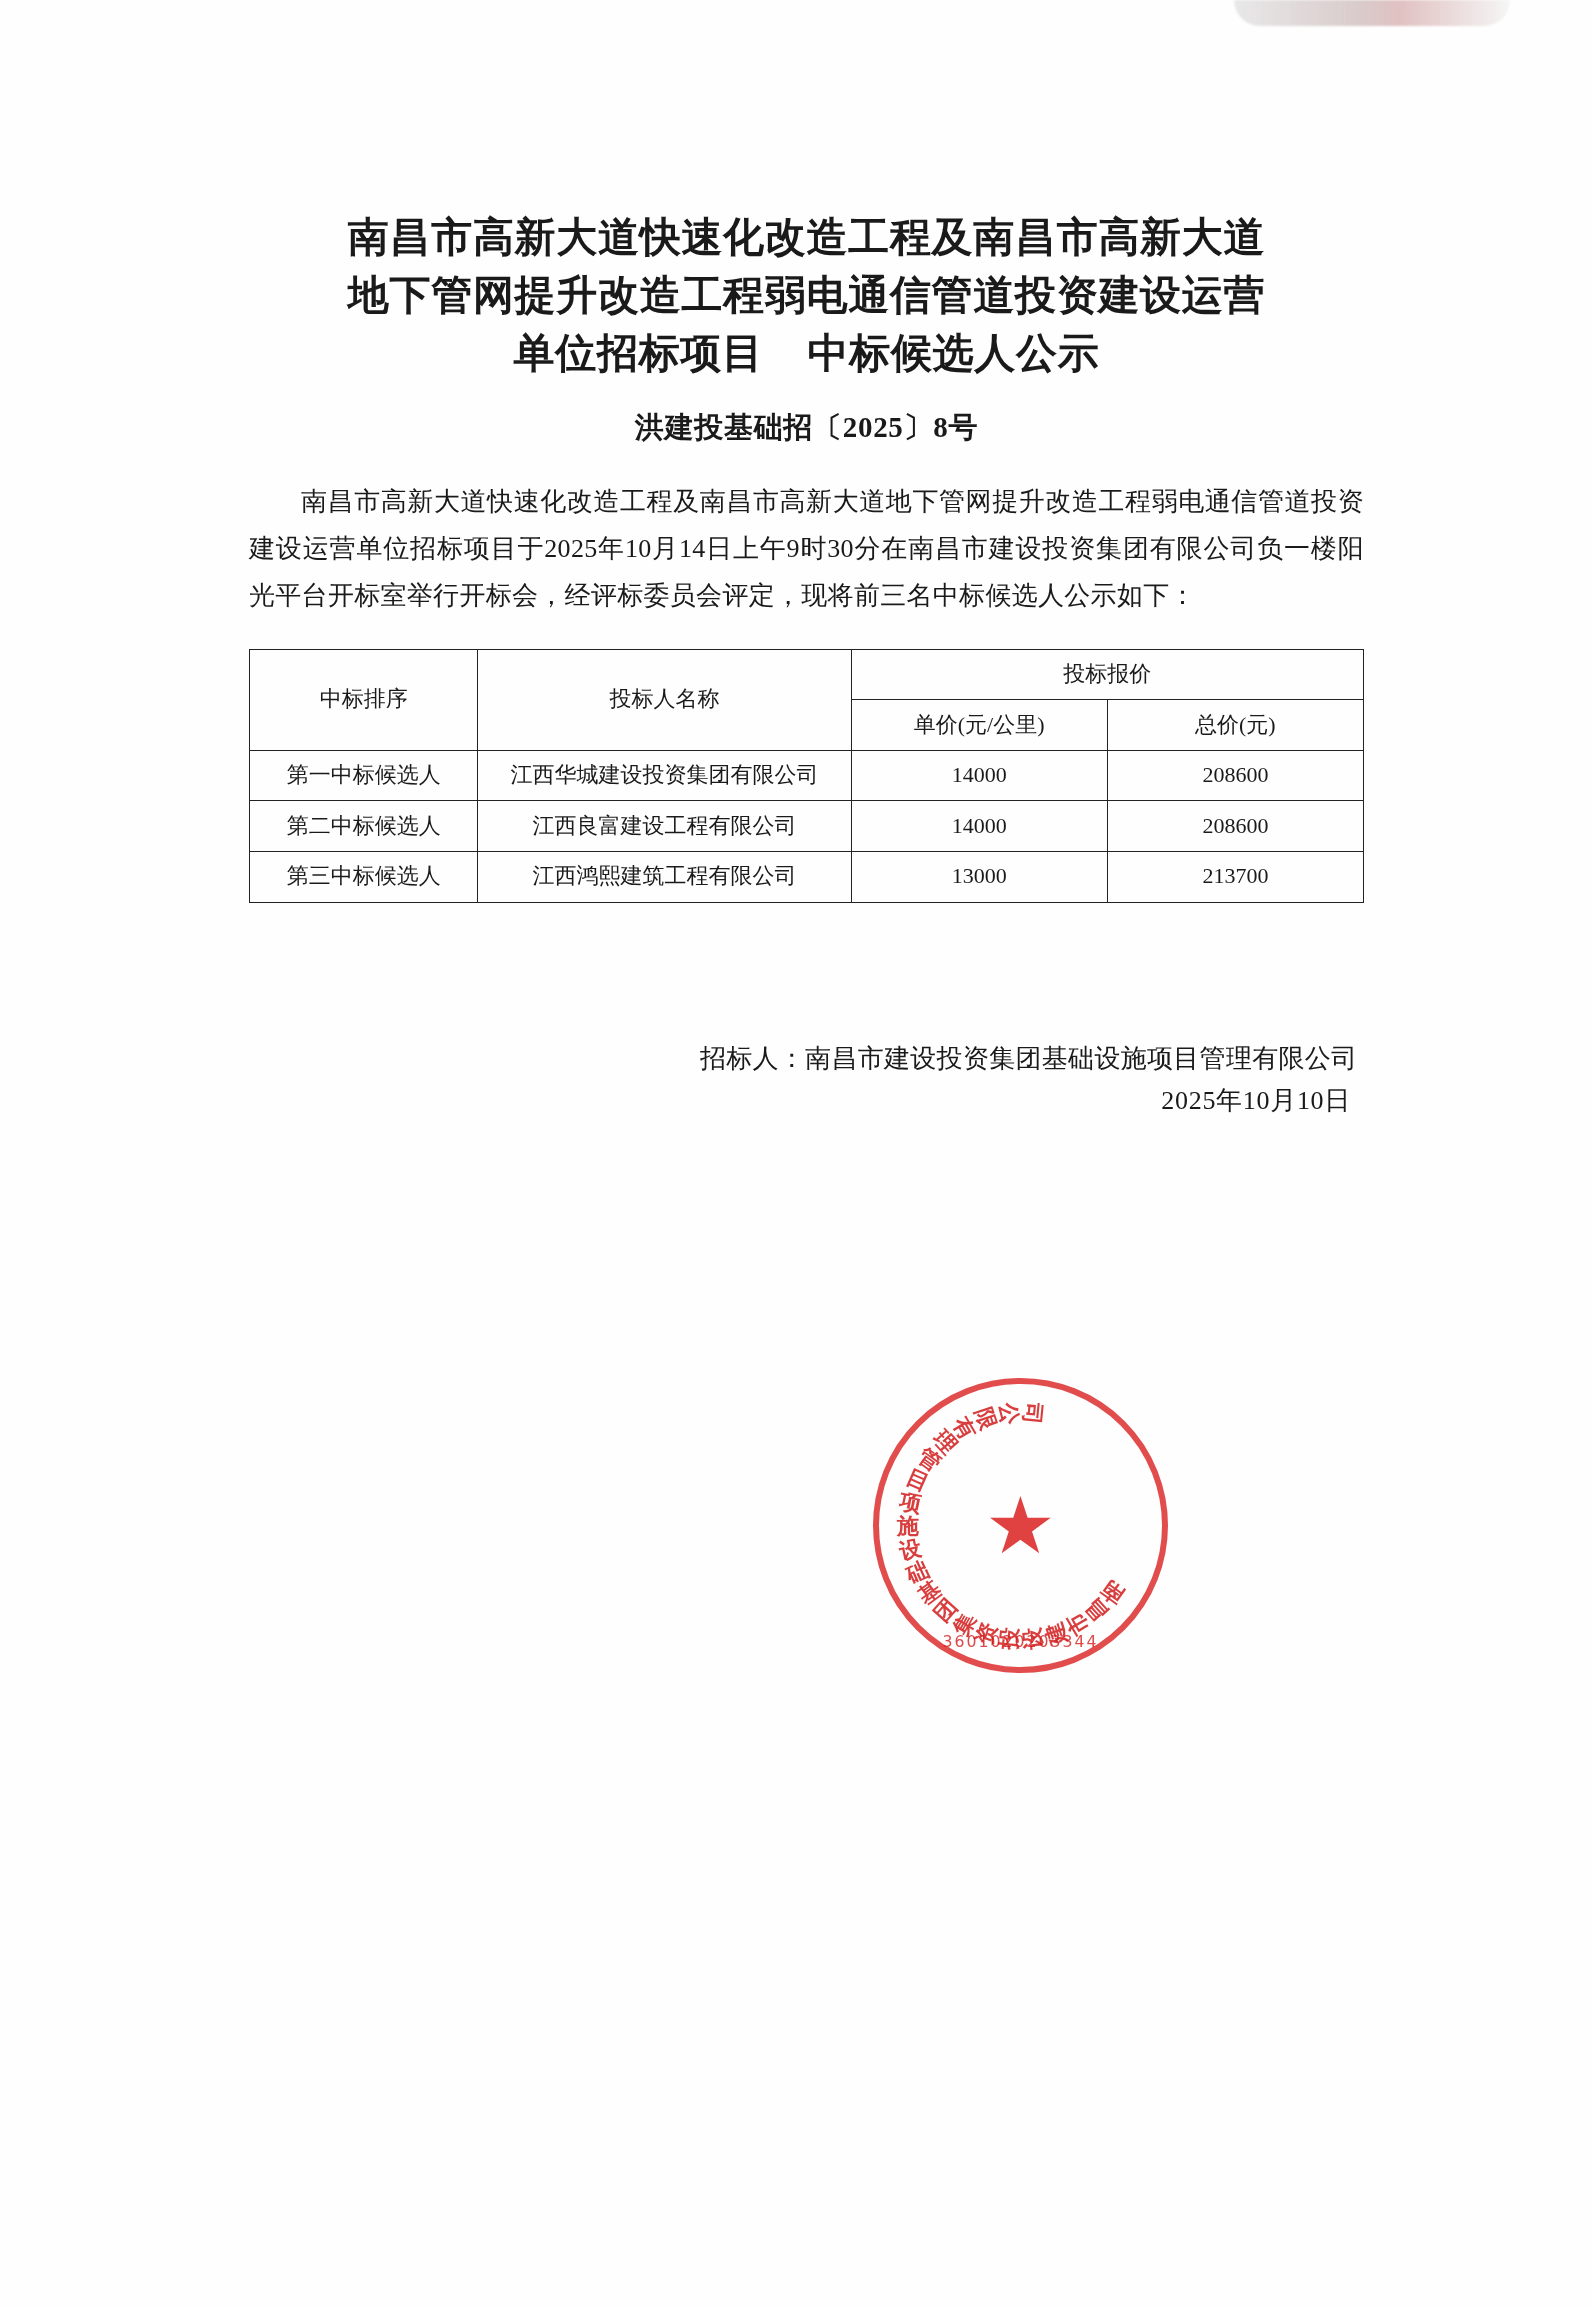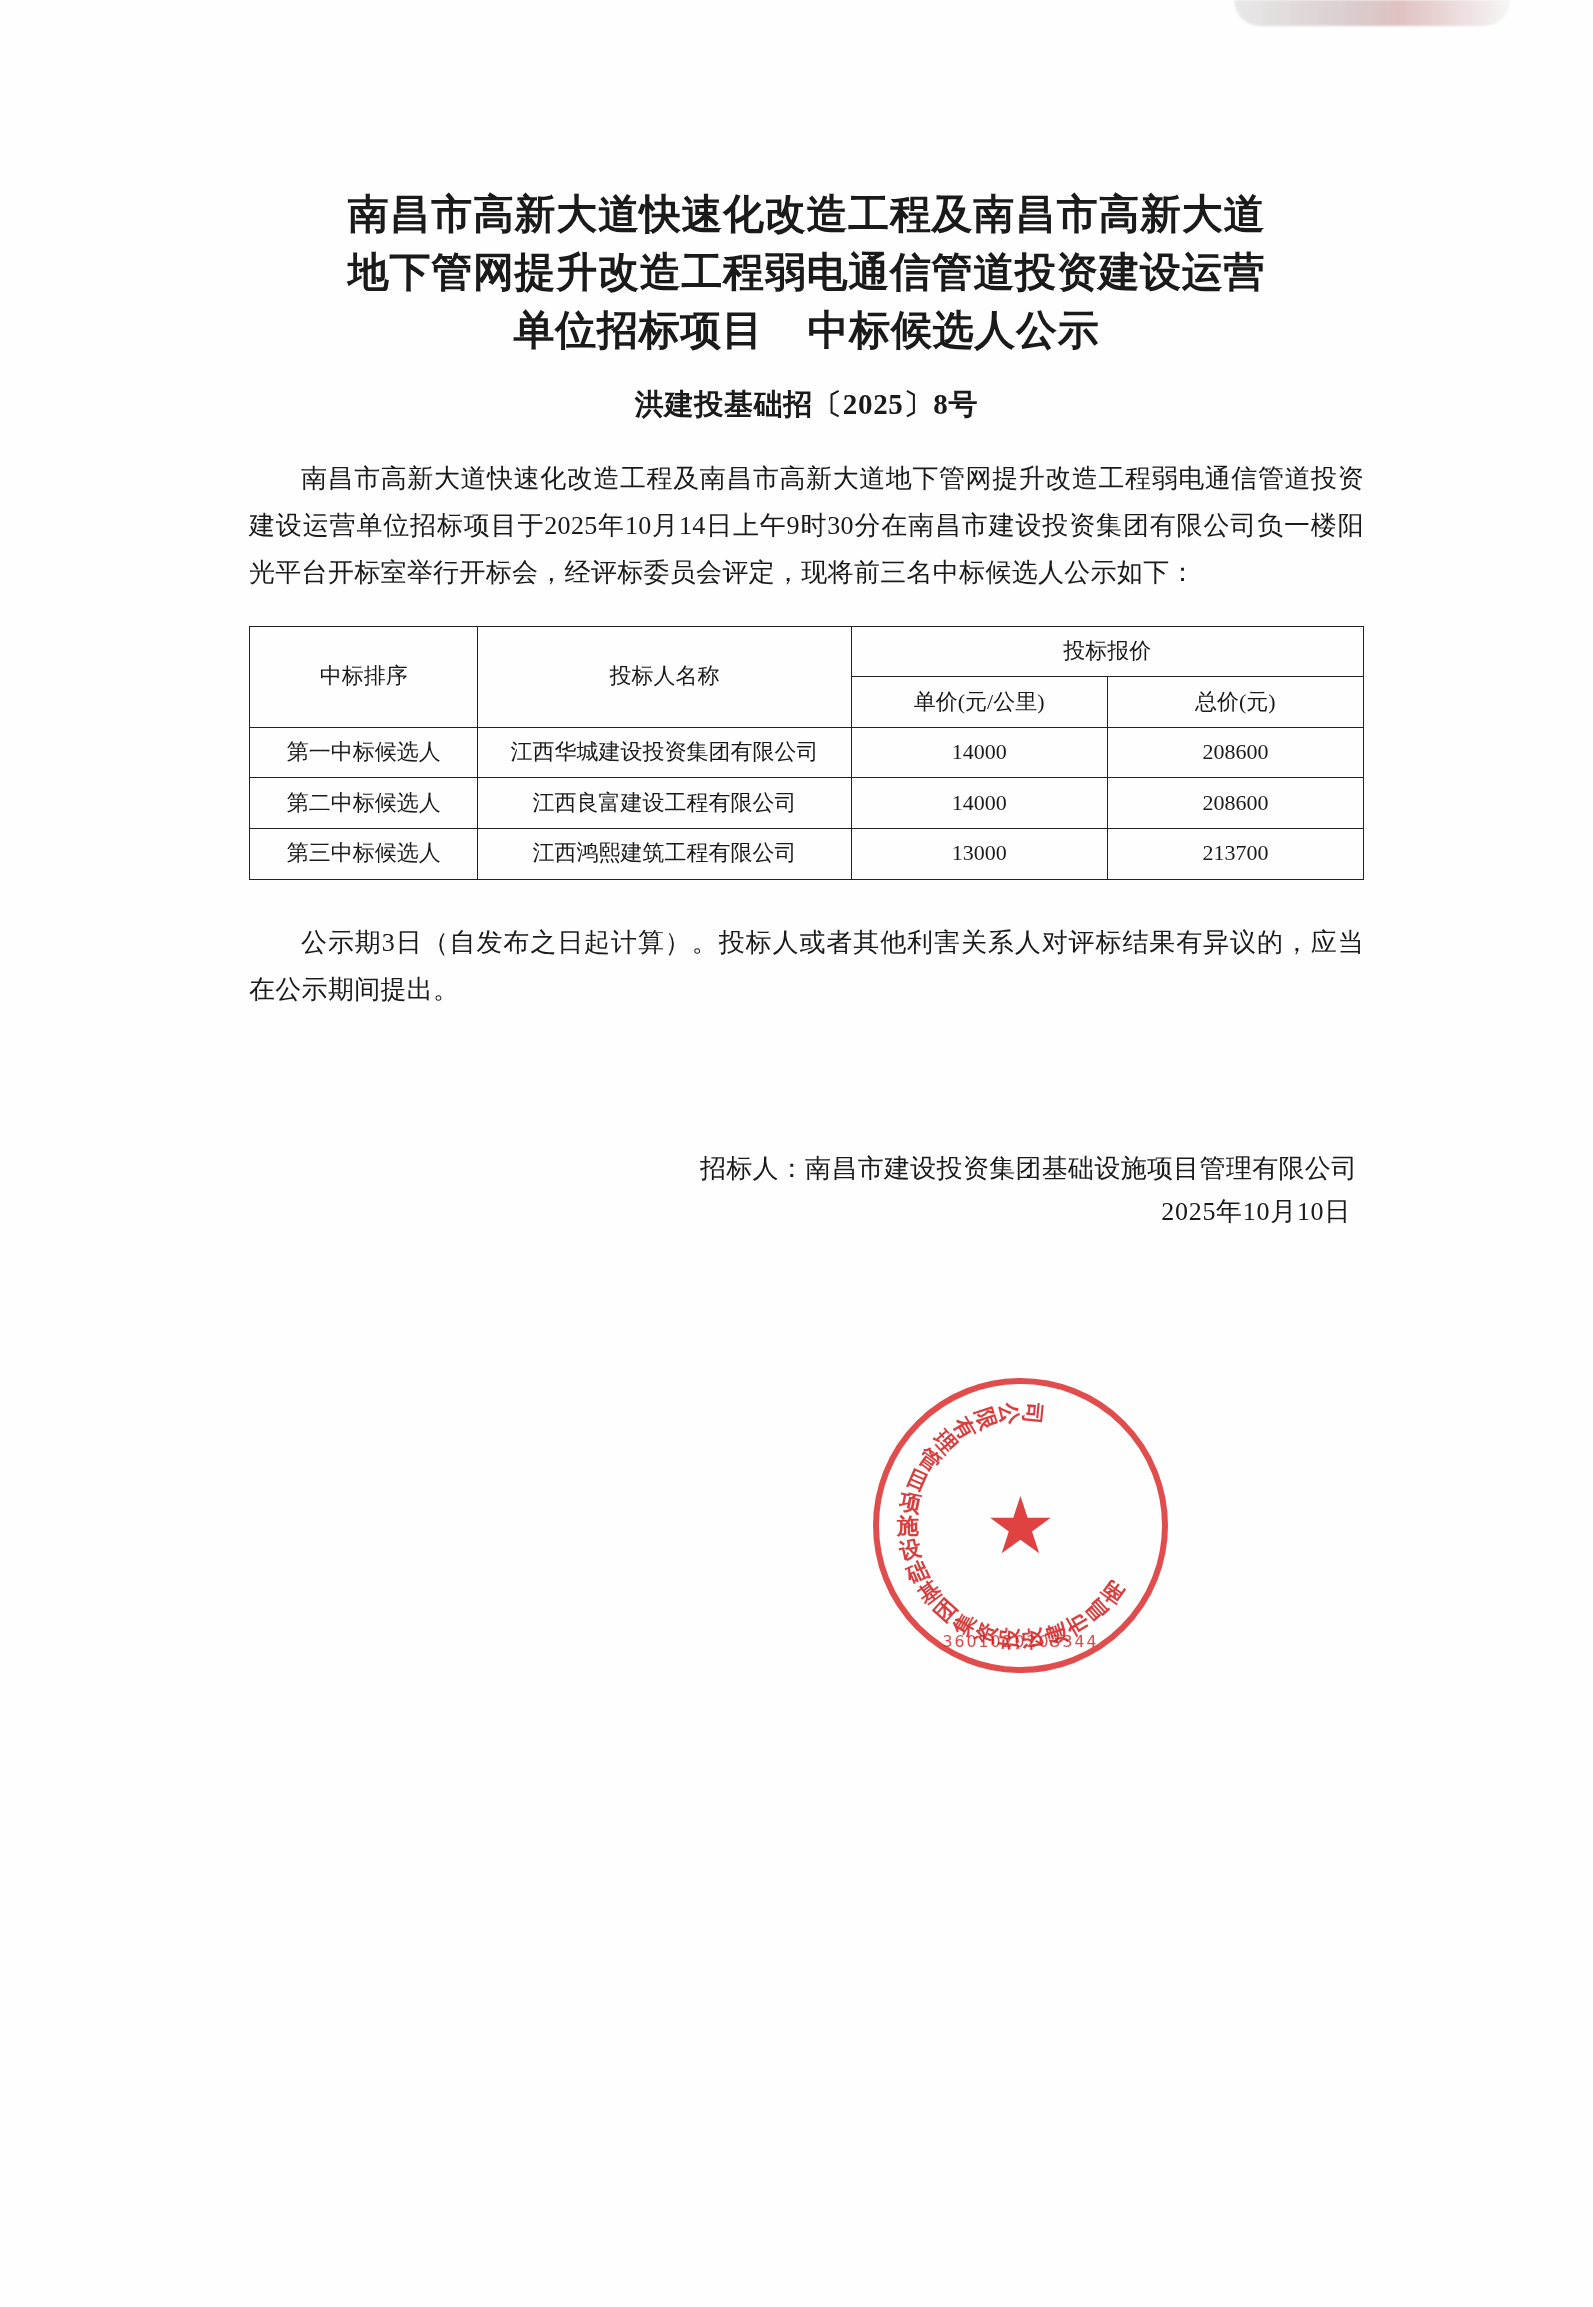--- a/index.html
+++ b/index.html
@@ -32,21 +32,21 @@
     width: 276px;
     height: 26px;
     background: linear-gradient(90deg, rgba(170,170,170,0.25) 0%, rgba(150,110,110,0.35) 45%, rgba(190,120,120,0.45) 60%, rgba(200,200,200,0.15) 100%);
     border-radius: 0 0 26px 26px;
     filter: blur(1.3px);
   }
 
   .content {
     position: absolute;
     left: 249px;
-    top: 185px;
+    top: 208px;
     width: 1115px;
   }
 
   .doc-title {
     text-align: center;
     font-size: 41px;
     font-weight: bold;
     line-height: 1.42;
     letter-spacing: 0.7px;
     font-family: "Liberation Serif", "DejaVu Serif", serif;
@@ -235,21 +235,20 @@
         </tr>
         <tr>
           <td>第三中标候选人</td>
           <td>江西鸿熙建筑工程有限公司</td>
           <td>13000</td>
           <td>213700</td>
         </tr>
       </tbody>
     </table>
 
-    <div class="note-text">公示期3日（自发布之日起计算）。投标人或者其他利害关系人对评标结果有异议的，应当在公示期间提出。</div>
 
 
     <div class="signature-block">
       <div class="sig-line">招标人：南昌市建设投资集团基础设施项目管理有限公司</div>
       <div class="sig-date">2025年10月10日</div>
     </div>
 
   </div>
 
   <div class="seal">

